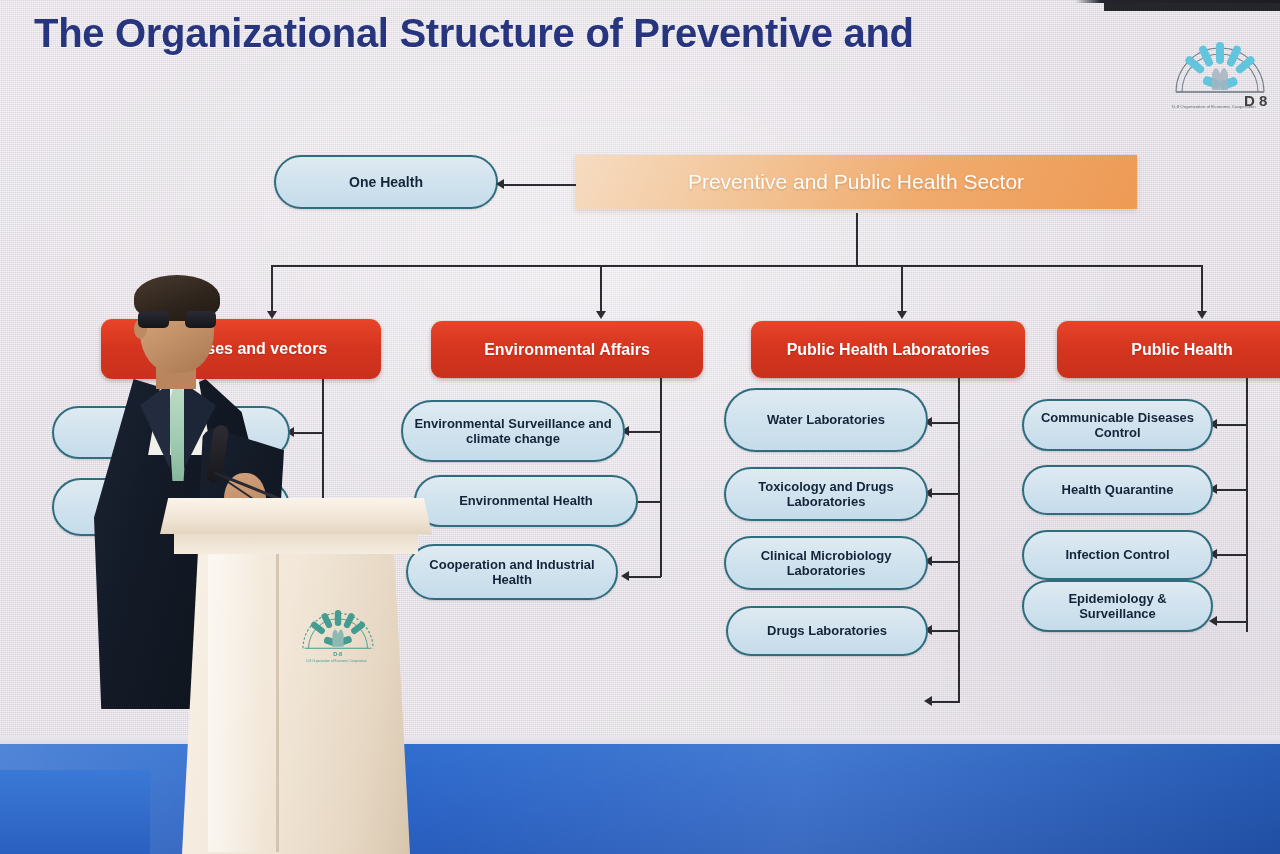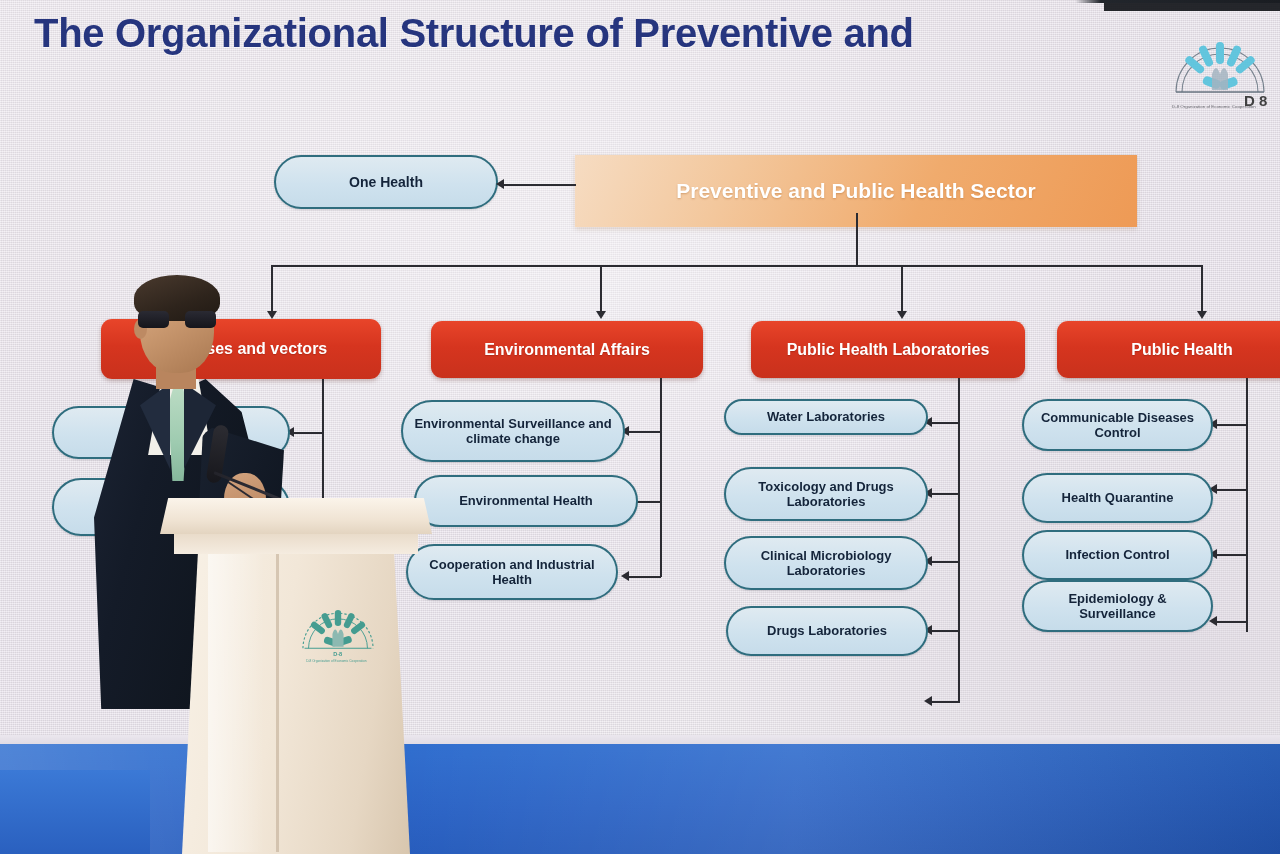--- a/index.html
+++ b/index.html
@@ -41,23 +41,23 @@
      color:#14243a;font-size:13px;font-weight:bold;line-height:1.18;
      display:flex;align-items:center;justify-content:center;text-align:center;
      box-shadow:0 1px 2px rgba(60,60,80,.18);padding:0 8px;box-sizing:border-box;}
 
   .redbox{position:absolute;border-radius:11px;color:#fff;font-size:16px;font-weight:bold;
      display:flex;align-items:center;justify-content:center;text-align:center;
      background:linear-gradient(180deg,#e8452a 0%,#d6351f 45%,#c9311c 100%);
      box-shadow:0 2px 4px rgba(90,30,20,.28);padding:0 10px;box-sizing:border-box;
      text-shadow:0 1px 1px rgba(120,20,10,.35);}
 
-  #rootbar{position:absolute;left:575px;top:155px;width:562px;height:72px;
+  #rootbar{position:absolute;left:575px;top:155px;width:562px;height:54px;
      background:linear-gradient(115deg,#f6dcc2 0%,#f3c79c 28%,#f0ab6d 62%,#ee9a55 100%);
-     color:#fff;font-size:21px;font-weight:bold;display:flex;align-items:center;
+     color:#fff;font-size:21px;font-weight:normal;display:flex;align-items:center;
      justify-content:center;text-shadow:0 1px 2px rgba(160,90,30,.40);
      box-shadow:0 2px 5px rgba(140,90,50,.20);}
 
   .ln{position:absolute;background:#2b2b31;}
   .lh{height:1.6px;}
   .lv{width:1.6px;}
   .arrow-d{position:absolute;width:0;height:0;border-left:5px solid transparent;
      border-right:5px solid transparent;border-top:8px solid #2b2b31;}
   .arrow-l{position:absolute;width:0;height:0;border-top:5px solid transparent;
      border-bottom:5px solid transparent;border-right:8px solid #2b2b31;}
@@ -228,21 +228,21 @@
   <div class="ln lh" style="left:928px;top:422px;width:32px;"></div>
   <div class="arrow-l" style="left:924px;top:417px;"></div>
   <div class="ln lh" style="left:928px;top:493px;width:32px;"></div>
   <div class="arrow-l" style="left:924px;top:488px;"></div>
   <div class="ln lh" style="left:928px;top:561px;width:32px;"></div>
   <div class="arrow-l" style="left:924px;top:556px;"></div>
   <div class="ln lh" style="left:928px;top:630px;width:32px;"></div>
   <div class="arrow-l" style="left:924px;top:625px;"></div>
   <div class="ln lh" style="left:928px;top:701px;width:32px;"></div>
   <div class="arrow-l" style="left:924px;top:696px;"></div>
-  <div class="pill" style="left:724px;top:399px;width:204px;height:36px;">
+  <div class="pill" style="left:724px;top:388px;width:204px;height:64px;">
     <span>Water Laboratories</span>
   </div>
   <div class="pill" style="left:724px;top:467px;width:204px;height:54px;">
     <span>Toxicology and Drugs Laboratories</span>
   </div>
   <div class="pill" style="left:724px;top:536px;width:204px;height:54px;">
     <span>Clinical Microbiology Laboratories</span>
   </div>
   <div class="pill" style="left:726px;top:606px;width:202px;height:50px;">
     <span>Drugs Laboratories</span>
@@ -256,21 +256,21 @@
   <div class="arrow-l" style="left:1209px;top:419px;"></div>
   <div class="ln lh" style="left:1213px;top:489px;width:34px;"></div>
   <div class="arrow-l" style="left:1209px;top:484px;"></div>
   <div class="ln lh" style="left:1213px;top:554px;width:34px;"></div>
   <div class="arrow-l" style="left:1209px;top:549px;"></div>
   <div class="ln lh" style="left:1213px;top:621px;width:34px;"></div>
   <div class="arrow-l" style="left:1209px;top:616px;"></div>
   <div class="pill" style="left:1022px;top:399px;width:191px;height:52px;">
     <span>Communicable Diseases Control</span>
   </div>
-  <div class="pill" style="left:1022px;top:465px;width:191px;height:50px;margin-top:8px;">
+  <div class="pill" style="left:1022px;top:465px;width:191px;height:50px;">
     <span>Health Quarantine</span>
   </div>
   <div class="pill" style="left:1022px;top:530px;width:191px;height:50px;">
     <span>Infection Control</span>
   </div>
   <div class="pill" style="left:1022px;top:580px;width:191px;height:52px;">
     <span>Epidemiology &amp; Surveillance</span>
   </div>
 
   <div id="screenbottom"></div>

